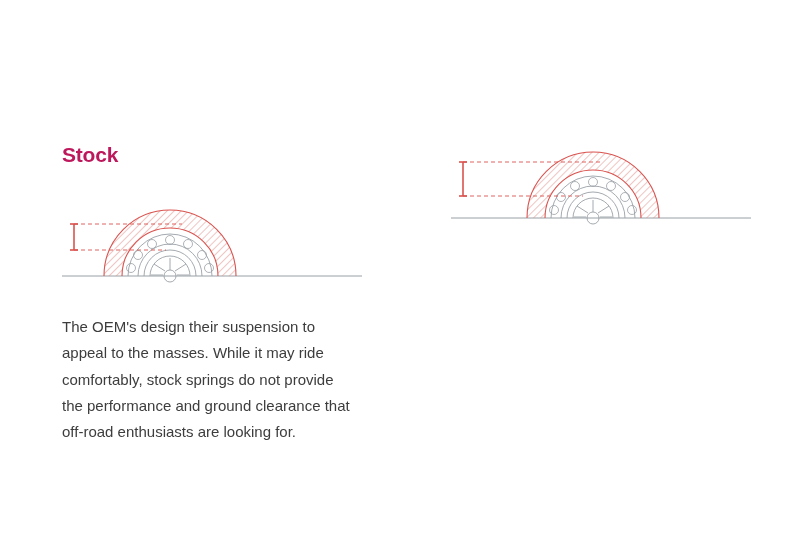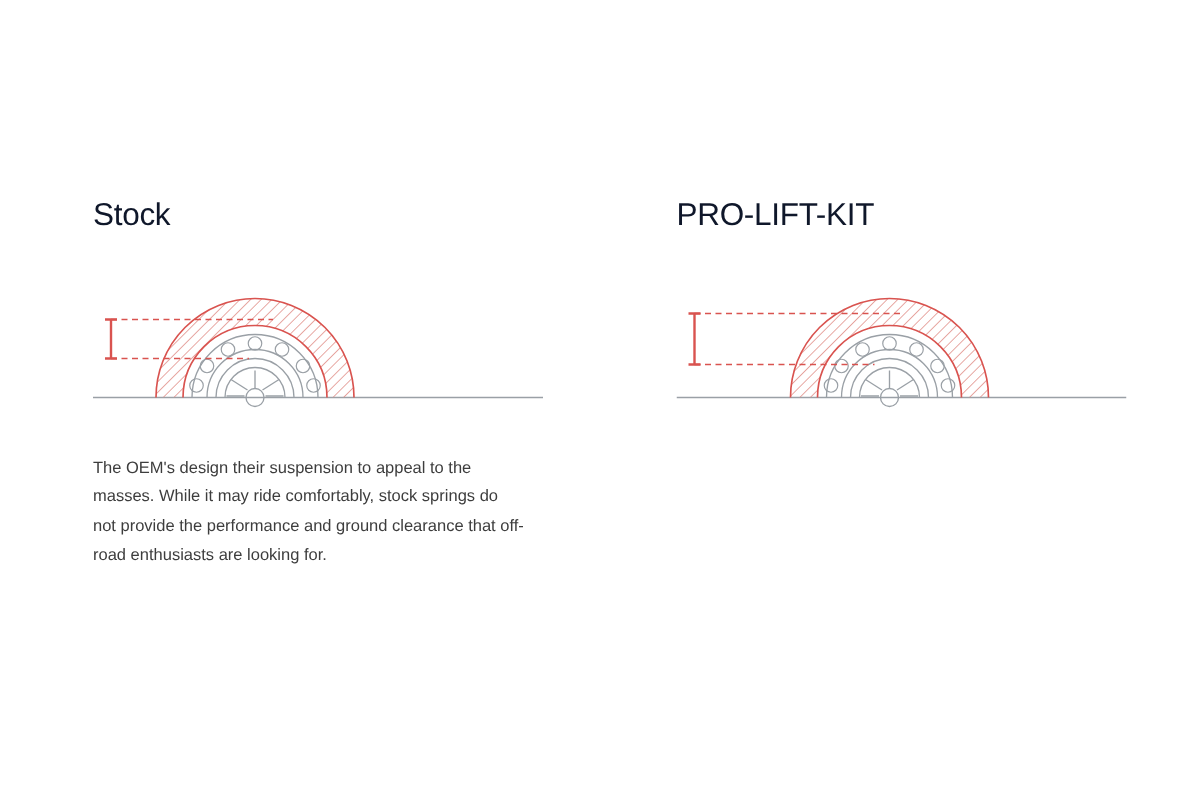--- a/index.html
+++ b/index.html
@@ -22,39 +22,39 @@
   .panel {
     position: absolute;
     top: 130px;
     width: 300px;
   }
   .panel-left  { left: 62px; }
   .panel-right { left: 451px; }
 
   .panel-title {
     font-size: 21px;
-    font-weight: normal;
+    font-weight: bold;
     letter-spacing: -0.2px;
-    color: #0f172a;
-    margin: 2px 0 22px 0;
+    color: #be185d;
+    margin: 13px 0 22px 0;
     line-height: 1.1;
   }
 
   .figure {
     position: relative;
     width: 300px;
     height: 110px;
     margin-bottom: 16px;
   }
   .figure svg {
     display: block;
   }
 
   .panel-body {
-    font-size: 11px;
+    font-size: 15px;
     line-height: 1.75;
     color: #3d3d3d;
     margin: 0;
     width: 288px;
   }
 </style>
 </head>
 <body>
 
 <div class="page">
@@ -114,21 +114,20 @@
           <line x1="12" y1="36" x2="120" y2="36" stroke="#d9534f" stroke-width="0.9" stroke-dasharray="4 3"></line>
           <line x1="12" y1="62" x2="104" y2="62" stroke="#d9534f" stroke-width="0.9" stroke-dasharray="4 3"></line>
         </g>
       </svg>
     </div>
 
     <p class="panel-body">The OEM's design their suspension to appeal to the masses. While it may ride comfortably, stock springs do not provide the performance and ground clearance that off-road enthusiasts are looking for.</p>
   </div>
 
   <div class="panel panel-right">
-    <h2 class="panel-title">PRO-LIFT-KIT</h2>
 
     <div class="figure">
       <svg width="300" height="110" viewBox="0 0 300 110" xmlns="http://www.w3.org/2000/svg">
         <defs>
           <pattern id="hatchB" width="5" height="5" patternTransform="rotate(45)" patternUnits="userSpaceOnUse">
             <line x1="0" y1="0" x2="0" y2="5" stroke="#e08b85" stroke-width="1"></line>
           </pattern>
           <clipPath id="archClipB">
             <path d="M 76 88 A 66 66 0 0 1 208 88 L 190 88 A 48 48 0 0 0 94 88 Z"></path>
           </clipPath>

